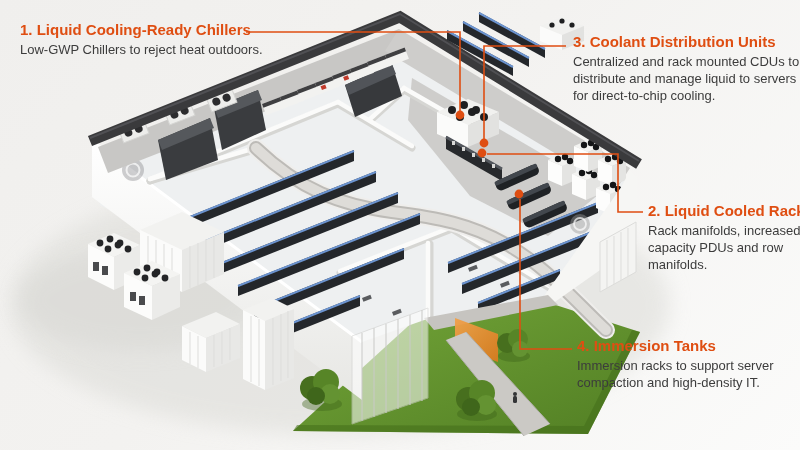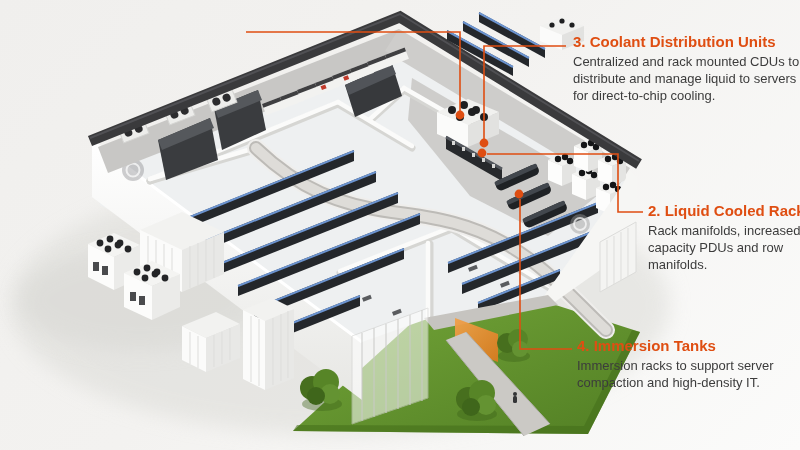--- a/index.html
+++ b/index.html
@@ -461,20 +461,24 @@
     <circle cx="460" cy="115" r="4.4" fill="#DF4E12" stroke="none"></circle>
     <polyline points="566,46 484,46 484,139"></polyline>
     <circle cx="484" cy="143" r="4.4" fill="#DF4E12" stroke="none"></circle>
     <polyline points="643,212 618,212 618,154 487,154"></polyline>
     <circle cx="482" cy="153" r="4.4" fill="#DF4E12" stroke="none"></circle>
     <polyline points="572,349 520,349 520,199"></polyline>
     <circle cx="519" cy="194" r="4.4" fill="#DF4E12" stroke="none"></circle>
   </g>
 </svg>
 
+<div class="callout c1">
+  <div class="t">1. Liquid Cooling-Ready Chillers</div>
+  <div class="b">Low-GWP Chillers to reject heat outdoors.</div>
+</div>
 
 <div class="callout c2">
   <div class="t">2. Liquid Cooled Racks</div>
   <div class="b">Rack manifolds, increased capacity PDUs and row manifolds.</div>
 </div>
 
 <div class="callout c3">
   <div class="t">3. Coolant Distribution Units</div>
   <div class="b">Centralized and rack mounted CDUs to distribute and manage liquid to servers for direct-to-chip cooling.</div>
 </div>

